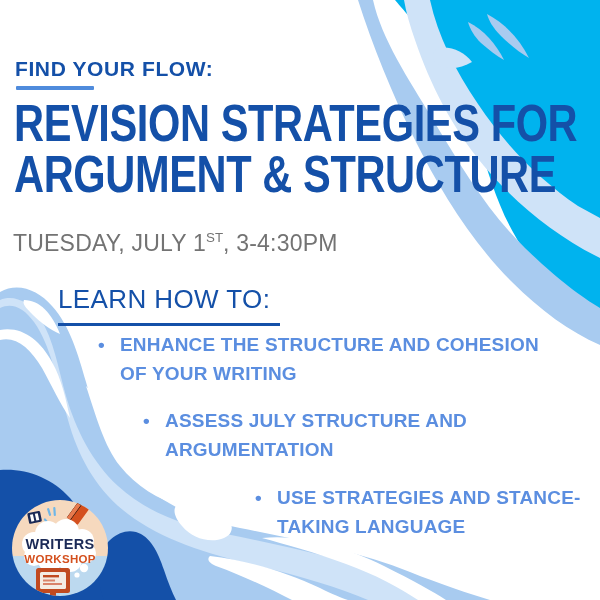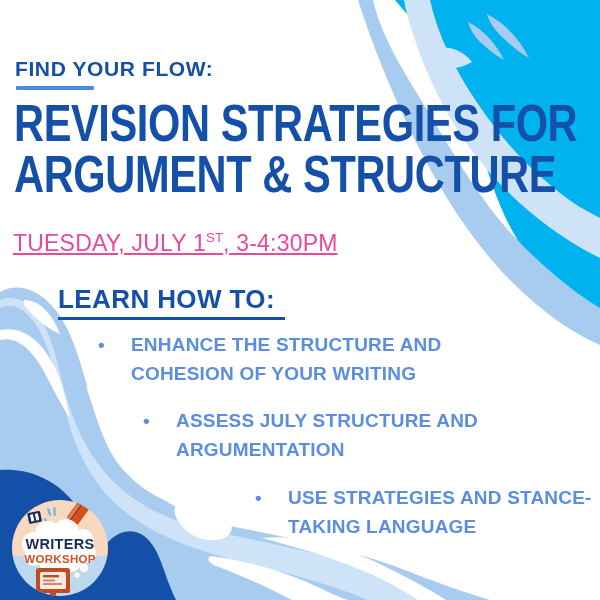--- a/index.html
+++ b/index.html
@@ -27,37 +27,37 @@
     position:absolute;left:14px;top:98px;width:520px;
     color:#1450a8;font-weight:bold;
     font-size:50px;line-height:0.98;letter-spacing:-0.5px;
     transform:scaleX(0.80);transform-origin:left top;
     white-space:nowrap;
   }
   #title .tline{display:block;font-size:52px;}
 
   #date{
     position:absolute;left:13px;top:230px;
-    font-size:23px;color:#ec4899;letter-spacing:0.2px;white-space:nowrap;text-decoration:underline;
+    font-size:23px;color:#737373;letter-spacing:0.2px;white-space:nowrap;
   }
   #date sup{font-size:0.58em;vertical-align:super;letter-spacing:0;}
 
   #learn{
     position:absolute;left:58px;top:284px;
-    font-size:26px;font-weight:bold;color:#1450a8;
+    font-size:26px;font-weight:normal;color:#1450a8;
     letter-spacing:0.4px;white-space:nowrap;
-    border-bottom:3px solid #1450a8;padding-bottom:2px;padding-right:10px;
+    border-bottom:3px solid #1450a8;padding-bottom:8px;padding-right:10px;
   }
 
   .bullet{
     position:absolute;color:#5b8ee0;font-weight:bold;
     font-size:19px;line-height:1.55;letter-spacing:0.2px;
   }
   .bullet .dot{position:absolute;left:0;top:0px;font-size:19px;line-height:1.55;}
-  .bullet .btxt{display:block;margin-left:33px;}
+  .bullet .btxt{display:block;margin-left:22px;}
   #bullet-1{left:98px;top:330px;width:450px;}
   #bullet-2{left:143px;top:406px;width:420px;}
   #bullet-3{left:255px;top:483px;width:340px;}
 
   
   #logo{position:absolute;left:8px;top:496px;width:104px;height:104px;}
 </style>
 </head>
 <body>
 

